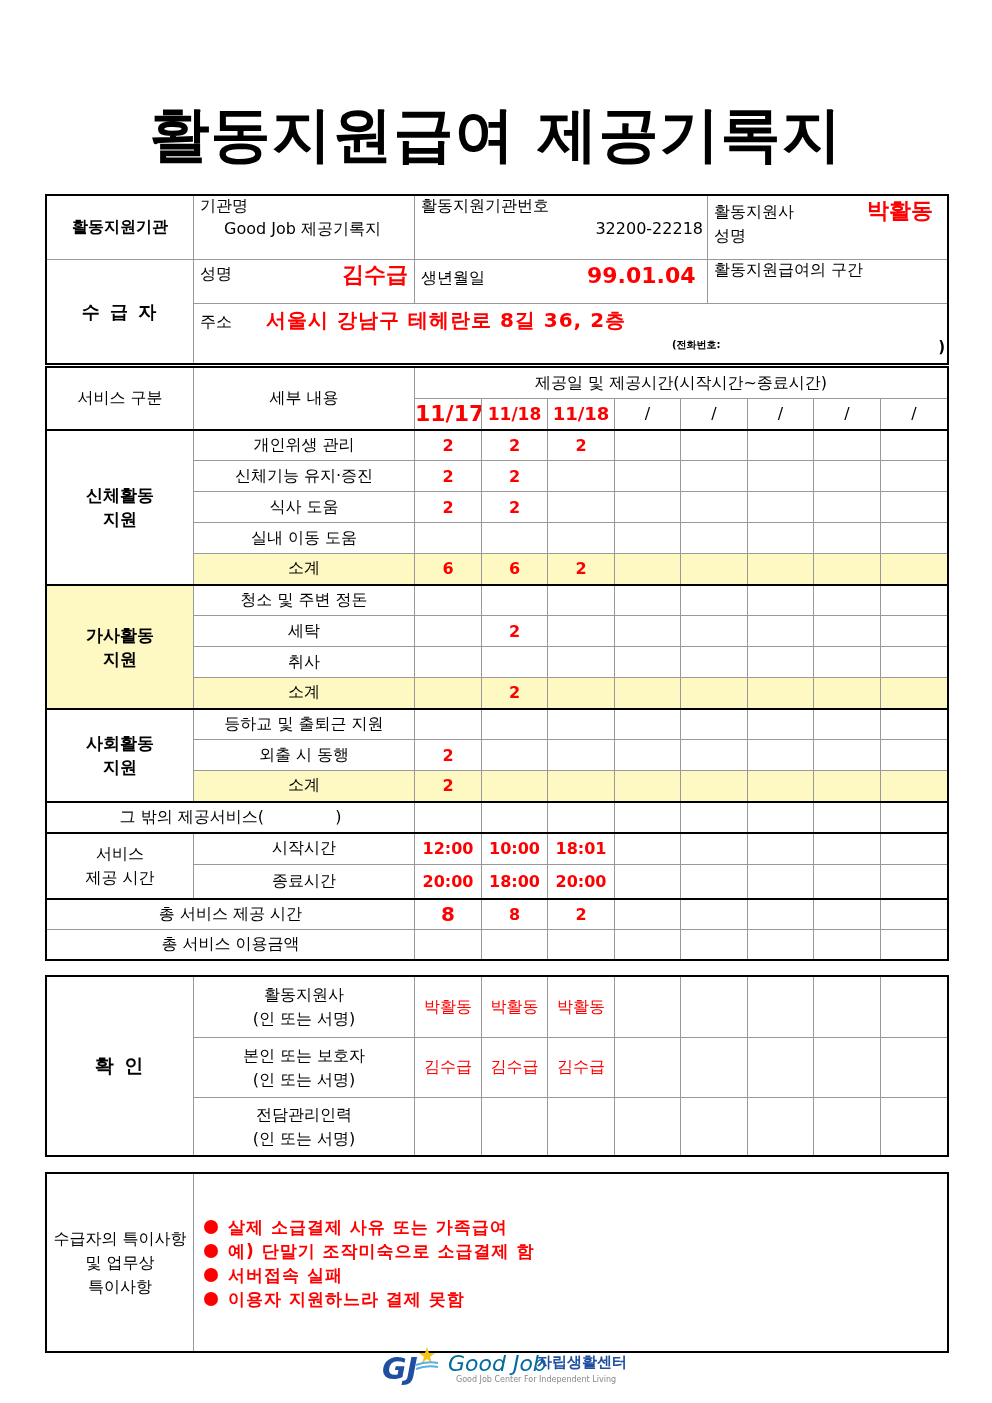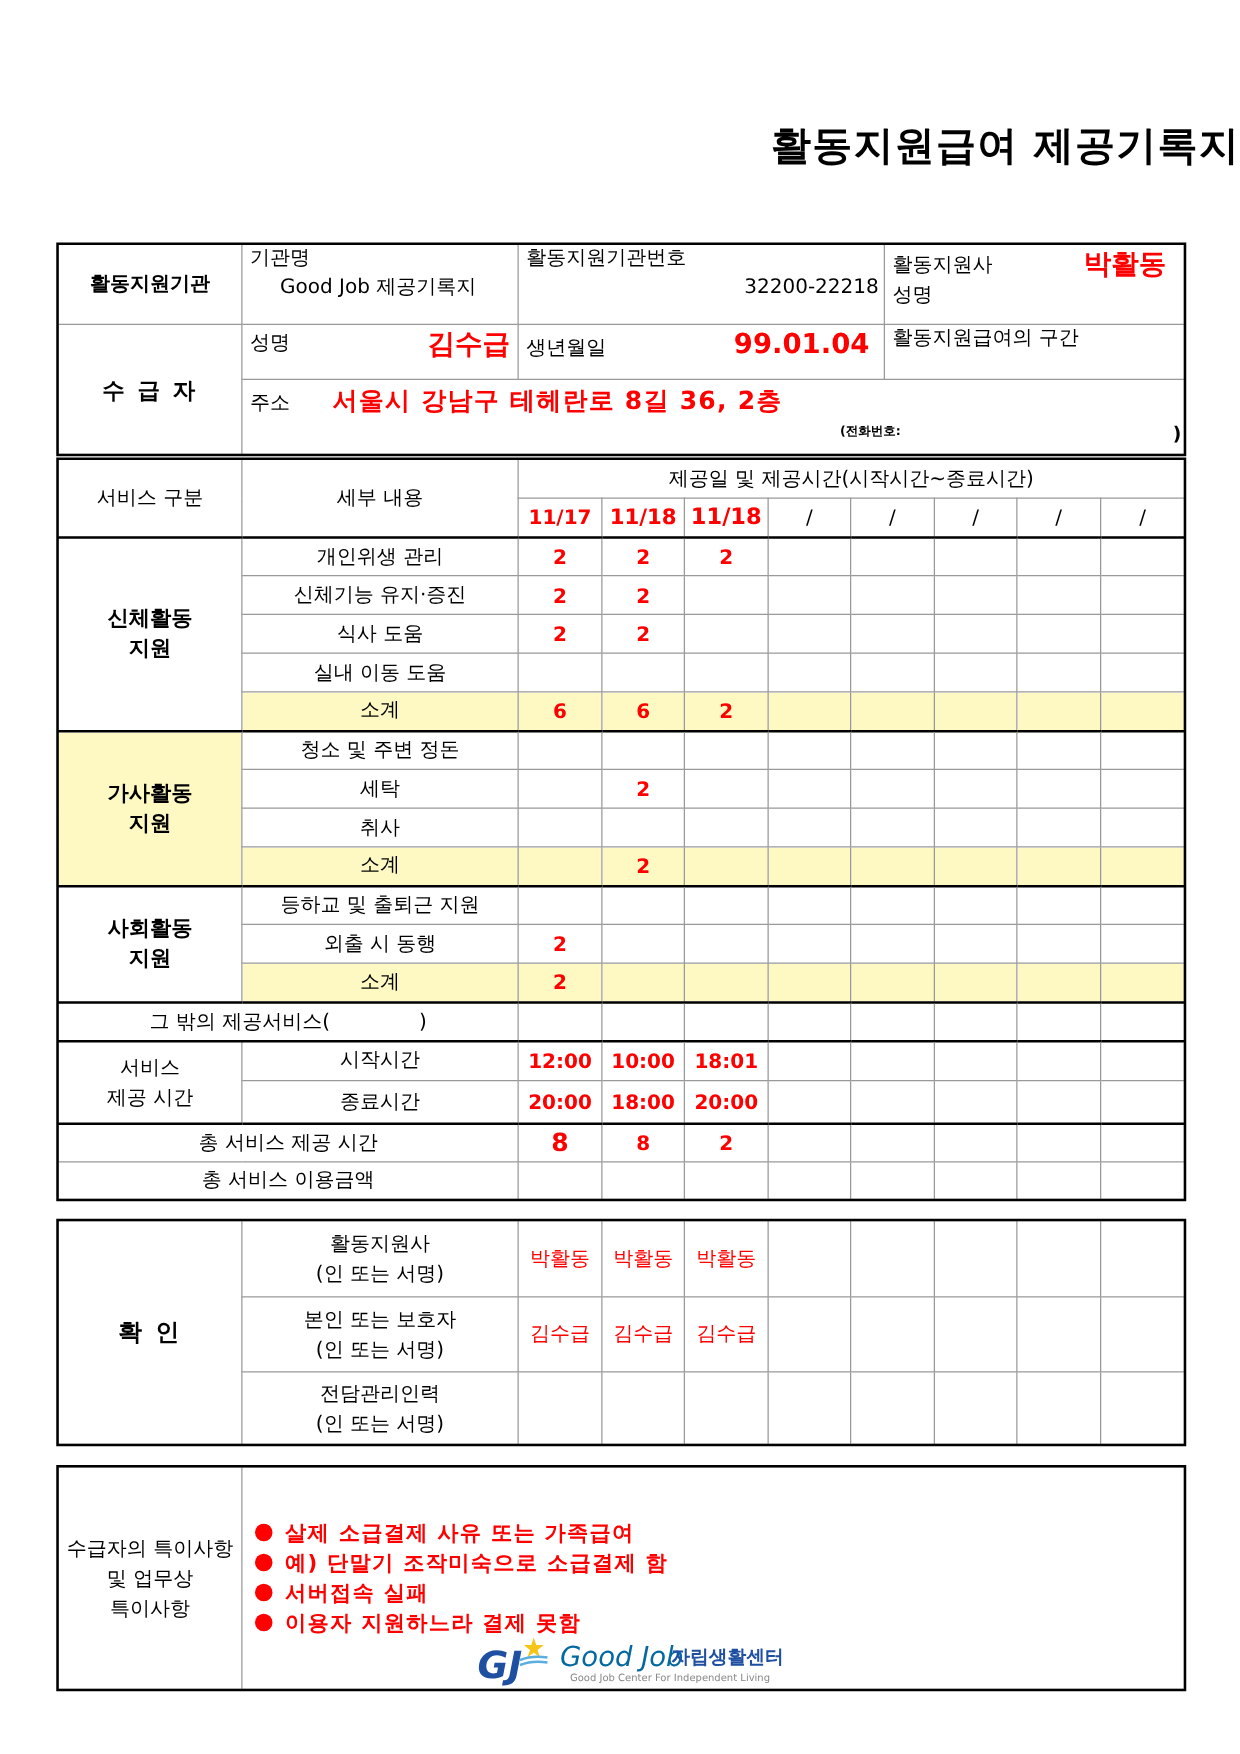--- a/index.html
+++ b/index.html
@@ -1,33 +1,33 @@
 <!DOCTYPE html>
 <html><head>
 <meta charset="utf-8">
 <style>
   * { box-sizing: border-box; margin: 0; padding: 0; }
   body { width: 992px; height: 1403px; background: #fff; position: relative; font-family: "DejaVu Sans", "Liberation Sans", sans-serif; color: #000; overflow: hidden; }
-  .title { position: absolute; left: 0; top: 95px; width: 992px; text-align: right; font-size: 32px; font-weight: bold; letter-spacing: 1px; }
+  .title { position: absolute; left: 0; top: 95px; width: 992px; text-align: center; font-size: 60px; font-weight: bold; letter-spacing: 1px; }
   table { border-collapse: collapse; position: absolute; left: 46px; width: 901px; table-layout: fixed; }
   td { border: 1px solid #999; font-size: 16px; text-align: center; vertical-align: middle; padding: 0; overflow: hidden; white-space: nowrap; }
   .outer { outline: 2px solid #000; outline-offset: -1px; }
   .red { color: #f00; font-weight: bold; }
   .redn { color: #f00; }
   .bold { font-weight: bold; }
   .shade { background: #fef9c3; }
   .bb2 { border-bottom: 2px solid #000; }
   .cell-rel { position: relative; }
   .abs { position: absolute; }
   
   #info td { font-size: 16px; }
   .bullet { display: inline-block; width: 14px; height: 14px; border-radius: 50%; background: #f00; margin-right: 10px; vertical-align: -1px; }
   .notes-list { text-align: left; padding-left: 10px; }
   .notes-list div { color: #f00; font-weight: bold; font-size: 17px; line-height: 24px; letter-spacing: 1px; }
-  .logo { position: absolute; left: 380px; top: 1306px; width: 260px; height: 45px; }
+  .logo { position: absolute; left: 380px; top: 1343px; width: 260px; height: 45px; }
 </style>
 </head>
 <body>
 
 <div class="title">활동지원급여 제공기록지</div>
 
 <table id="info" class="outer" style="top:195px;">
   <colgroup>
     <col style="width:147px">
       <col style="width:221px">
@@ -89,21 +89,21 @@
       <col style="width:67px">
       <col style="width:67px">
   </colgroup>
   <tbody>
       <tr style="height:31px">
     <td rowspan="2" class="bb2">서비스 구분</td>
     <td rowspan="2" class="bb2">세부 내용</td>
     <td colspan="8">제공일 및 제공시간(시작시간~종료시간)</td>
   </tr>
   <tr style="height:31px">
-    <td class="red bb2" style="font-size:16px">11/17</td>
+    <td class="red bb2" style="font-size:22px">11/17</td>
     <td class="red bb2" style="font-size:17px">11/18</td>
     <td class="red bb2" style="font-size:18px">11/18</td>
     <td class="bb2">/</td>
     <td class="bb2">/</td>
     <td class="bb2">/</td>
     <td class="bb2">/</td>
     <td class="bb2">/</td>
   </tr>
 
   <tr style="height:31px">

